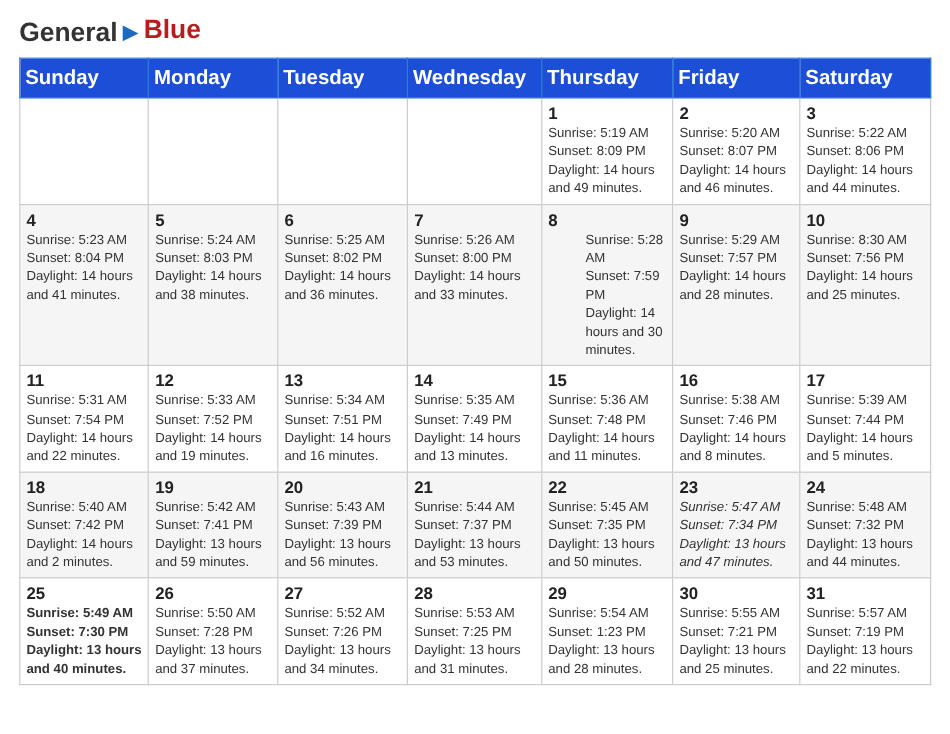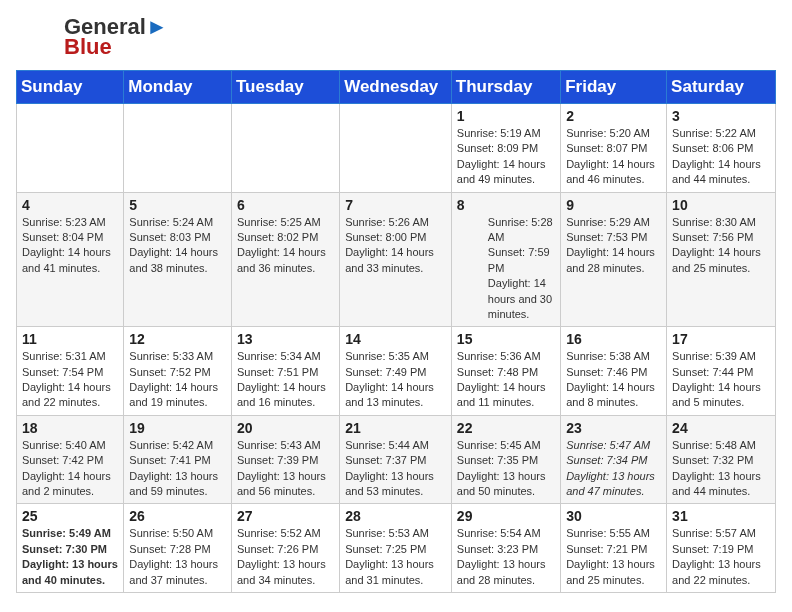--- a/index.html
+++ b/index.html
@@ -11,23 +11,22 @@
       padding: 16px;
     }
     .header {
       display: flex;
       justify-content: space-between;
       align-items: flex-start;
       margin-bottom: 10px;
     }
     .logo {
       display: flex;
-      flex-direction: column;
+      flex-direction: row;
       align-items: flex-start;
-      margin-left: 48px;
     }
     .logo-text {
       font-size: 22px;
       font-weight: bold;
       color: #333;
       line-height: 1;
     }
     .logo-text span.blue { color: #1a6bbf; }
     .logo-row {
       display: flex;
@@ -165,21 +164,21 @@
         </td>
         <td>
           <span class="day-num">8</span>
           <div class="day-info" style="white-space: pre-line; margin-left: 31px;">Sunrise: 5:28 AM
 Sunset: 7:59 PM
 Daylight: 14 hours and 30 minutes.</div>
         </td>
         <td>
           <span class="day-num">9</span>
           <div class="day-info" style="white-space: pre-line;">Sunrise: 5:29 AM
-Sunset: 7:53 PM
+Sunset: 7:57 PM
 Daylight: 14 hours and 28 minutes.</div>
         </td>
         <td>
           <span class="day-num">10</span>
           <div class="day-info" style="white-space: pre-line;">Sunrise: 8:30 AM
 Sunset: 7:56 PM
 Daylight: 14 hours and 25 minutes.</div>
         </td>
       </tr>
       <tr>
@@ -291,21 +290,21 @@
         </td>
         <td>
           <span class="day-num">28</span>
           <div class="day-info" style="white-space: pre-line;">Sunrise: 5:53 AM
 Sunset: 7:25 PM
 Daylight: 13 hours and 31 minutes.</div>
         </td>
         <td>
           <span class="day-num">29</span>
           <div class="day-info" style="white-space: pre-line;">Sunrise: 5:54 AM
-Sunset: 3:23 PM
+Sunset: 1:23 PM
 Daylight: 13 hours and 28 minutes.</div>
         </td>
         <td>
           <span class="day-num">30</span>
           <div class="day-info" style="white-space: pre-line;">Sunrise: 5:55 AM
 Sunset: 7:21 PM
 Daylight: 13 hours and 25 minutes.</div>
         </td>
         <td>
           <span class="day-num">31</span>

